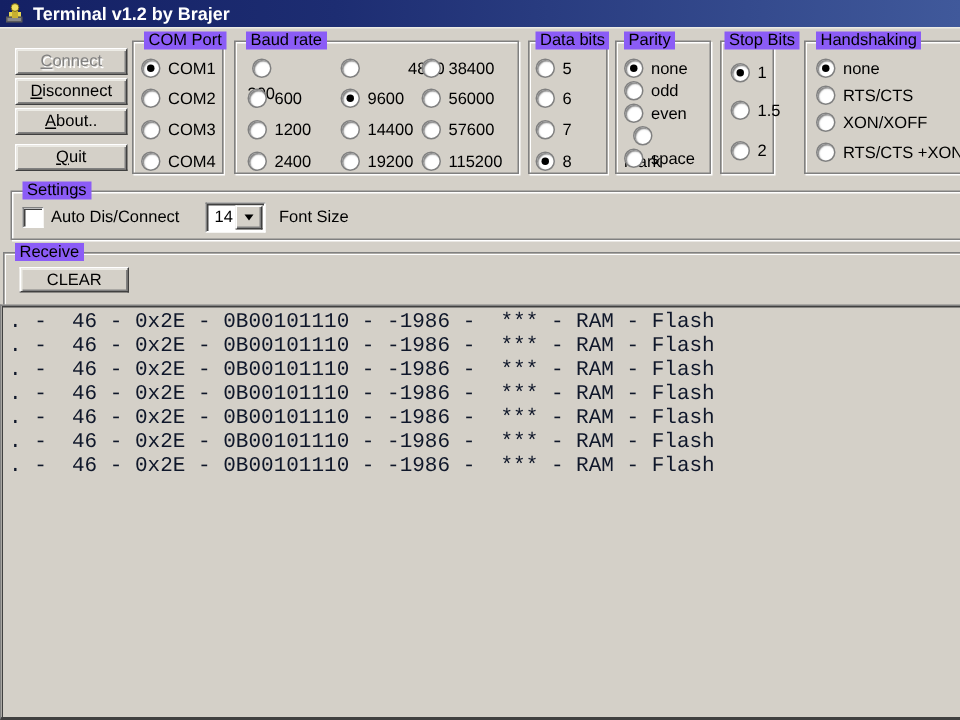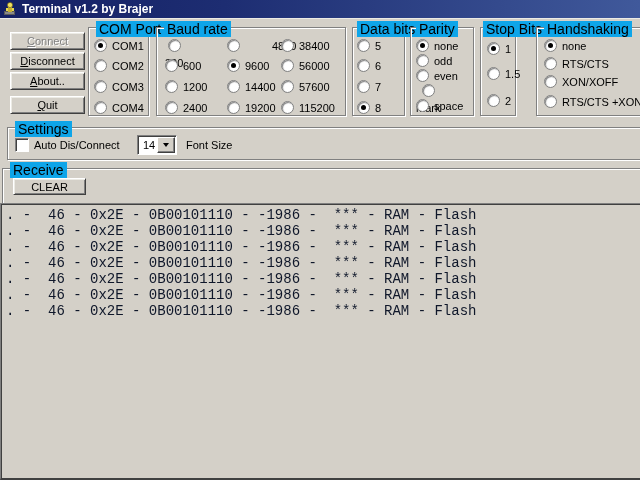--- a/index.html
+++ b/index.html
@@ -31,22 +31,22 @@
   .btn .lbl{display:block;}
   .btn .ul1::first-letter{text-decoration:underline;}
   .btn.disabled{color:#808080;text-shadow:1px 1px 0 #fff;}
   
   .group{
     position:absolute;box-sizing:border-box;
     border:1px solid #808080;
     box-shadow:inset 1px 1px 0 #fff, 1px 1px 0 #fff;
   }
   .group-label{
-    position:absolute;top:-7px;left:7px;background:#0ea5e9;padding:0 3px;
-    font-size:14px;white-space:nowrap;
+    position:absolute;top:-7px;left:7px;background:#8b5cf6;padding:0 3px;
+    font-size:11px;white-space:nowrap;
   }
   
   .radio-row{position:absolute;display:flex;align-items:center;gap:5px;height:13px;white-space:nowrap;}
   .radio{
     position:relative;width:11px;height:11px;border-radius:50%;background:#fff;
     border:1px solid #808080;flex:0 0 auto;
     box-shadow:inset 1px 1px 1px rgba(64,64,64,.65), inset -1px -1px 0 #fff;
   }
   .radio.checked::after{
     content:'';position:absolute;left:3px;top:3px;width:5px;height:5px;border-radius:50%;background:#000;

